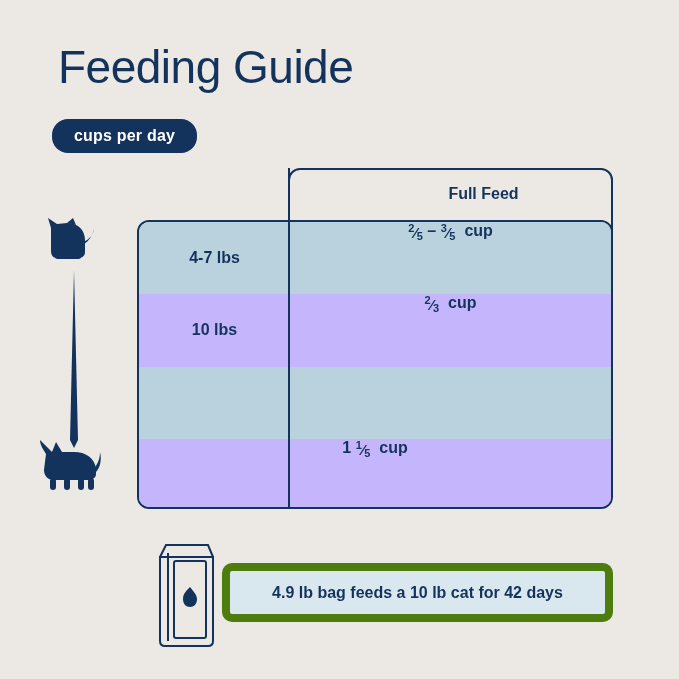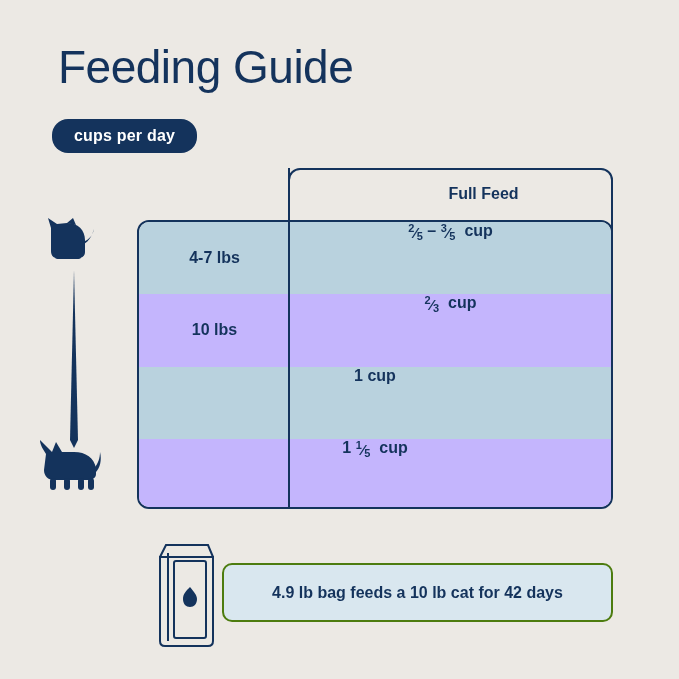--- a/index.html
+++ b/index.html
@@ -126,21 +126,21 @@
   .frac sub { font-size: 11px; vertical-align: -0.15em; }
   .slash { font-size: 15px; }
 
   
   #note-box {
     position: absolute;
     left: 222px;
     top: 563px;
     width: 391px;
     height: 59px;
-    border: 2px solid #4d7c0f;
+    border: 8px solid #4d7c0f;
     border-radius: 10px;
     background: #d9e7ef;
     display: flex;
     align-items: center;
     justify-content: center;
     font-size: 16px;
     font-weight: bold;
   }
 
   
@@ -202,21 +202,20 @@
     <div class="trow plain">
       <div class="tcell-weight">10 lbs</div>
       <div class="tcell-amount">
         <span class="frac"><sup>2</sup><span class="slash">⁄</span><sub>3</sub></span>
         <span>&nbsp;&nbsp;</span>
           <span>cup</span>
       </div>
     </div>
 
     <div class="trow alt">
-      <div class="tcell-amount">1 cup</div>
     </div>
 
     <div class="trow plain">
       <div class="tcell-amount">
         <span>1</span>
         <span>&nbsp;</span>
         <span class="frac"><sup>1</sup><span class="slash">⁄</span><sub>5</sub></span>
         <span>&nbsp;&nbsp;</span>
           <span>cup</span>
       </div>

